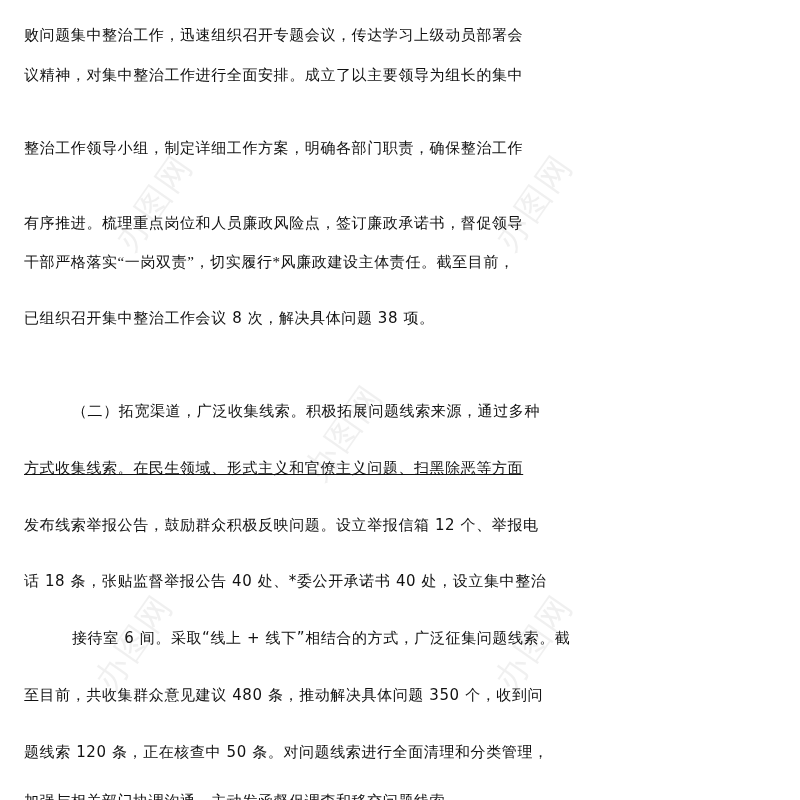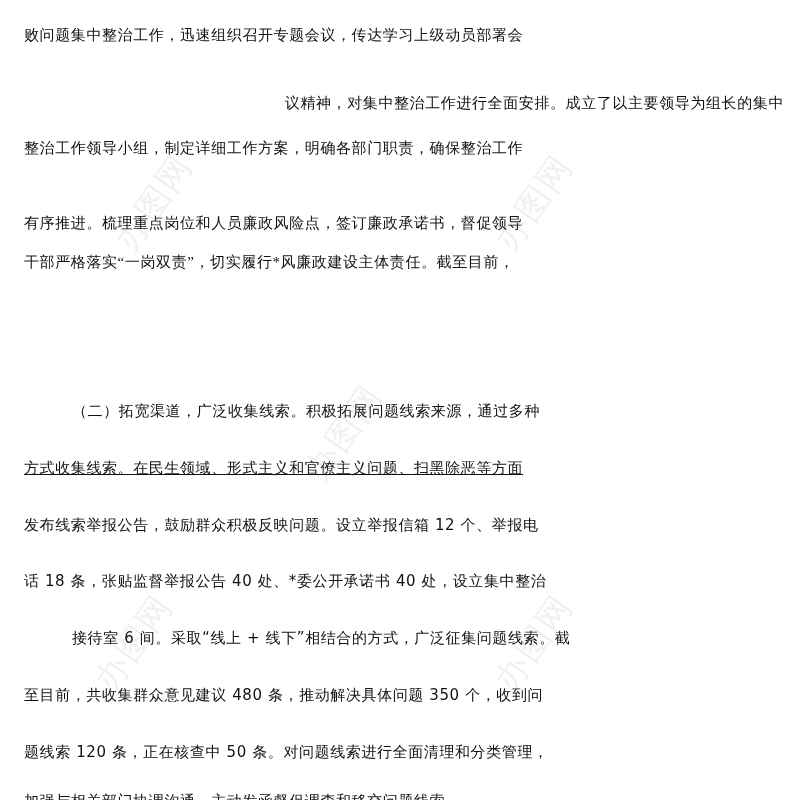--- a/index.html
+++ b/index.html
@@ -48,24 +48,25 @@
 
 <div class="page">
 
   <div class="watermark" style="left:100px;top:180px;">办图网</div>
   <div class="watermark" style="left:480px;top:180px;">办图网</div>
   <div class="watermark" style="left:290px;top:410px;">办图网</div>
   <div class="watermark" style="left:80px;top:620px;">办图网</div>
   <div class="watermark" style="left:480px;top:620px;">办图网</div>
 
   <div class="line" style="top:20px;">败问题集中整治工作，迅速组织召开专题会议，传达学习上级动员部署会</div>
-  <div class="line" style="top:88px;text-align:right;">议精神，对集中整治工作进行全面安排。成立了以主要领导为组长的集中</div>
+  <div class="line" style="top:60px;">议精神，对集中整治工作进行全面安排。成立了以主要领导为组长的集中</div>
   <div class="line" style="top:133px;">整治工作领导小组，制定详细工作方案，明确各部门职责，确保整治工作</div>
   <div class="line" style="top:208px;">有序推进。梳理重点岗位和人员廉政风险点，签订廉政承诺书，督促领导</div>
   <div class="line" style="top:247px;font-family:Liberation Serif, serif;">干部严格落实“一岗双责”，切实履行*风廉政建设主体责任。截至目前，</div>
+  <div class="line" style="top:303px;">已组织召开集中整治工作会议 8 次，解决具体问题 38 项。</div>
 
   <div class="line" style="top:396px;left:72px;">（二）拓宽渠道，广泛收集线索。积极拓展问题线索来源，通过多种</div>
   <div class="line" style="top:453px;text-decoration:underline;">方式收集线索。在民生领域、形式主义和官僚主义问题、扫黑除恶等方面</div>
   <div class="line" style="top:510px;">发布线索举报公告，鼓励群众积极反映问题。设立举报信箱 12 个、举报电</div>
   <div class="line" style="top:566px;">话 18 条，张贴监督举报公告 40 处、*委公开承诺书 40 处，设立集中整治</div>
   <div class="line" style="top:623px;margin-left:48px;">接待室 6 间。采取“线上 + 线下”相结合的方式，广泛征集问题线索。截</div>
   <div class="line" style="top:680px;">至目前，共收集群众意见建议 480 条，推动解决具体问题 350 个，收到问</div>
   <div class="line" style="top:737px;">题线索 120 条，正在核查中 50 条。对问题线索进行全面清理和分类管理，</div>
   <div class="line" style="top:786px;">加强与相关部门协调沟通，主动发函督促调查和移交问题线索</div>
 

